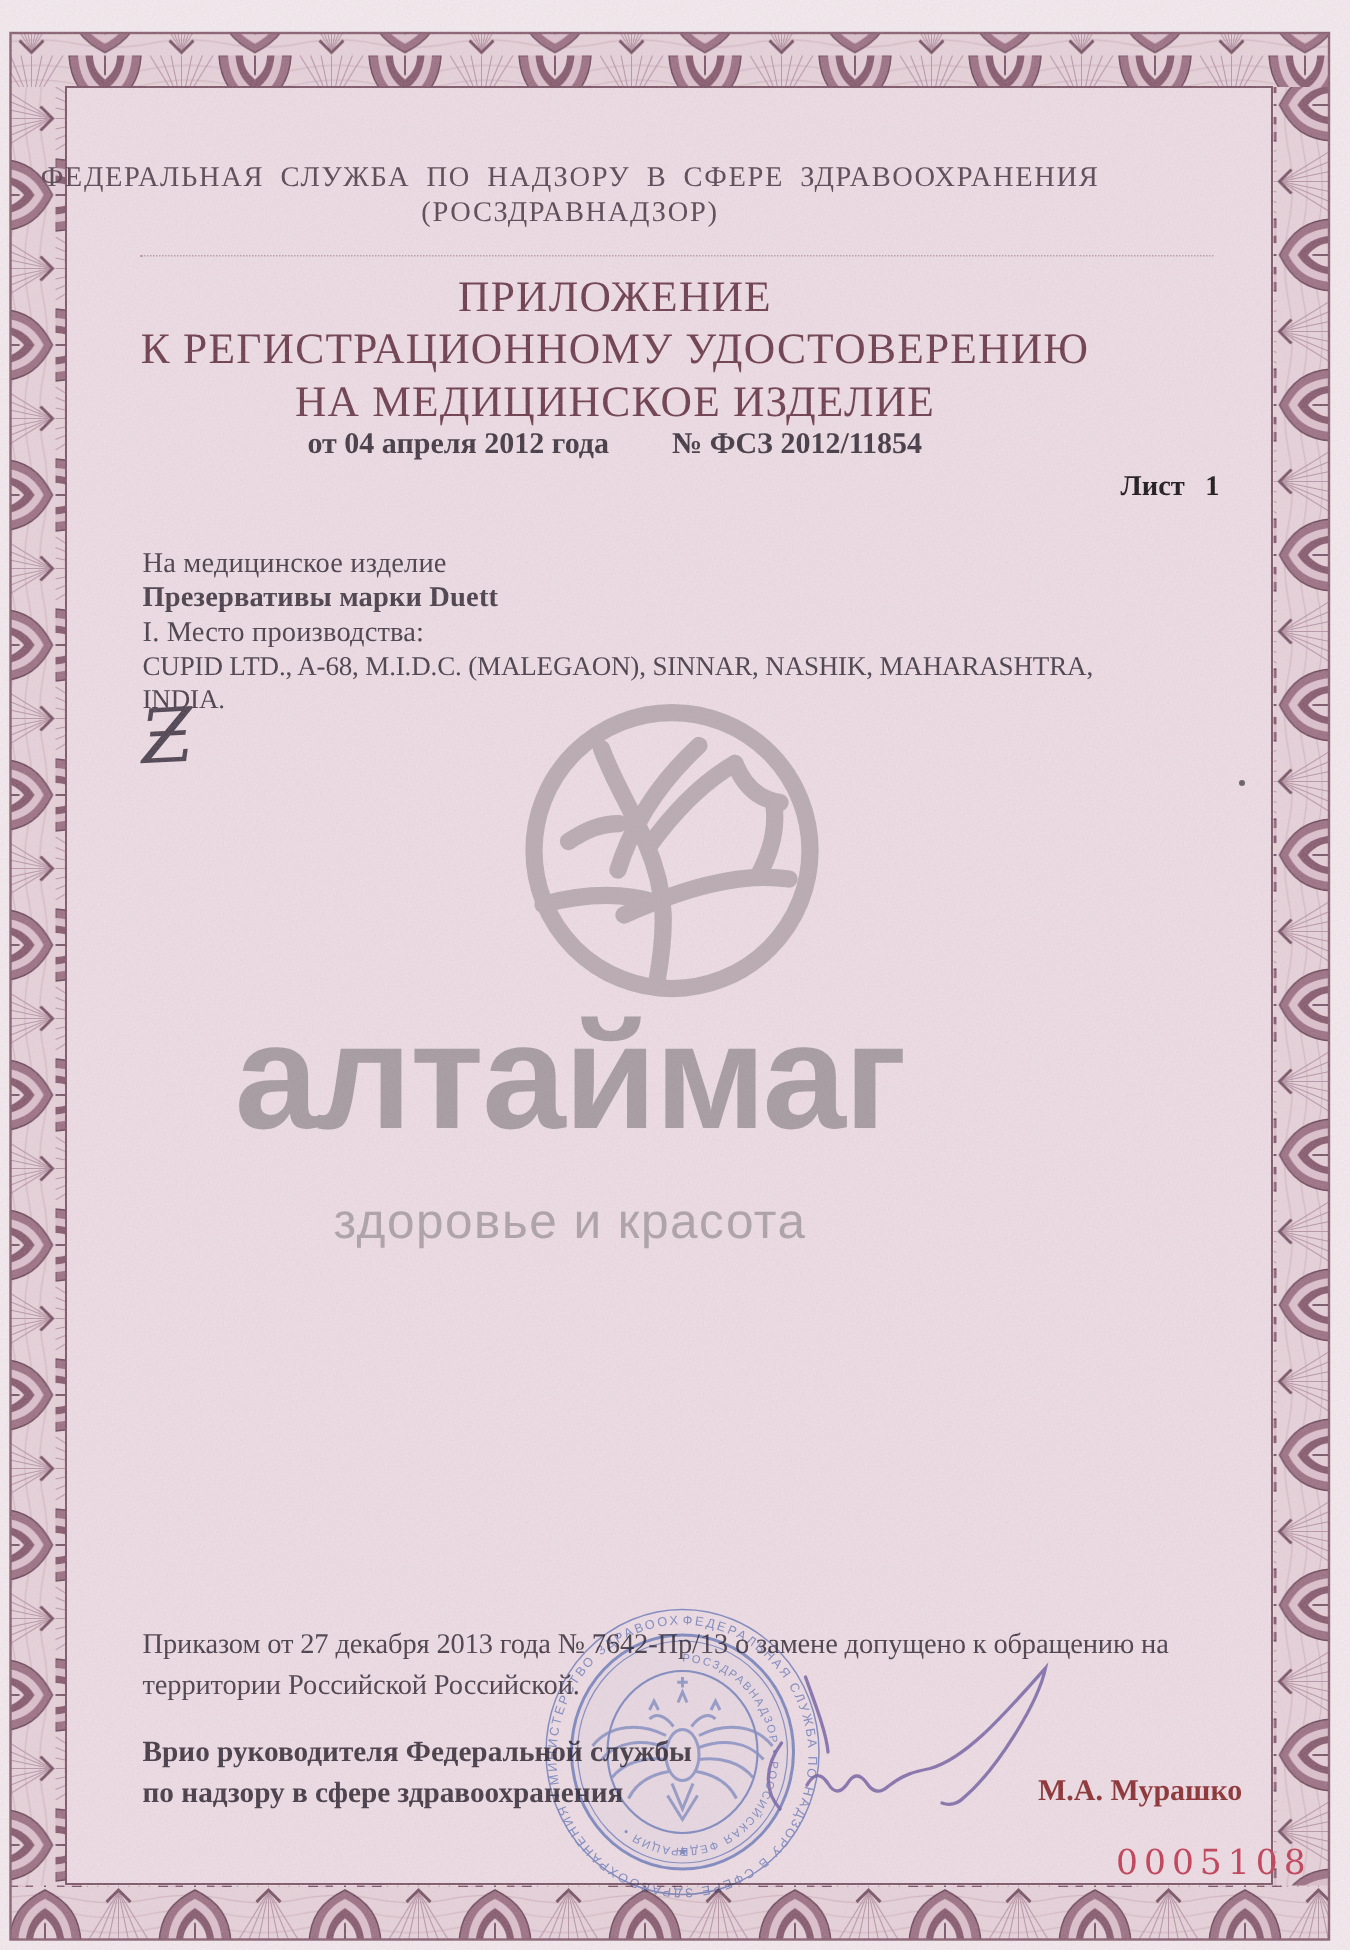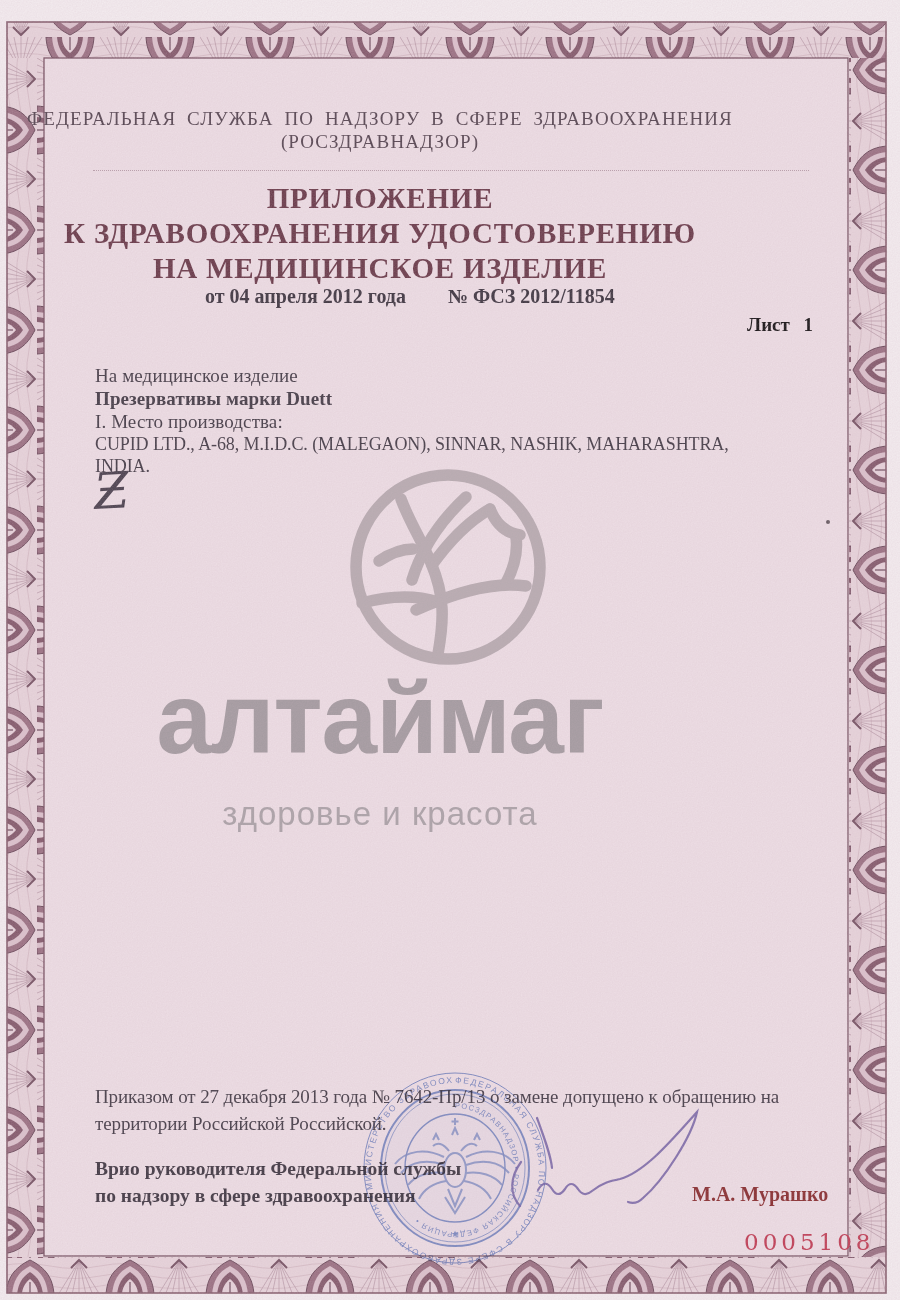--- a/index.html
+++ b/index.html
@@ -13,21 +13,21 @@
   .centered{left:0;width:760px;text-align:center;}
   .agency{
     font-size:19px;letter-spacing:1.1px;word-spacing:5px;color:#463843;
     z-index:10;
   }
   .divider{
     left:93px;top:170px;width:716px;height:0;
     border-top:1.6px dotted #b59ca7;z-index:10;
   }
   .title-line{
-    font-weight:bold;font-size:29px;letter-spacing:0.8px;color:#5d2c3b;z-index:10;
+    font-weight:normal;font-size:29px;letter-spacing:0.8px;color:#5d2c3b;z-index:10;padding-left:30px;
   }
   .date-row{font-weight:bold;font-size:20px;color:#2c2731;z-index:10;}
   .sheet{
     left:747px;top:314px;width:66px;display:flex;justify-content:space-between;
     font-weight:bold;font-size:19px;color:#000000;z-index:10;
   }
   .bodyline{left:95px;font-size:19px;color:#332e38;z-index:10;letter-spacing:0.1px;}
   .addr{font-size:18px;letter-spacing:-0.1px;}
   .bold{font-weight:bold;}
   .hand-mark{
@@ -125,21 +125,21 @@
     <path d="M379,561 C391,553 401,549 413,549"></path>
   </g>
 </svg>
 
 <div class="abs centered agency" style="top:108px">ФЕДЕРАЛЬНАЯ СЛУЖБА ПО НАДЗОРУ В СФЕРЕ ЗДРАВООХРАНЕНИЯ</div>
 <div class="abs centered agency" style="top:131px">(РОСЗДРАВНАДЗОР)</div>
 
 <div class="abs divider"></div>
 
 <div class="abs centered title-line" style="top:182px">ПРИЛОЖЕНИЕ</div>
-<div class="abs centered title-line" style="top:217px">К ЗДРАВООХРАНЕНИЯ УДОСТОВЕРЕНИЮ</div>
+<div class="abs centered title-line" style="top:217px">К РЕГИСТРАЦИОННОМУ УДОСТОВЕРЕНИЮ</div>
 <div class="abs centered title-line" style="top:252px">НА МЕДИЦИНСКОЕ ИЗДЕЛИЕ</div>
 
 <div class="abs date-row" style="left:205px;top:285px">от  04 апреля 2012 года</div>
 <div class="abs date-row" style="left:448px;top:285px">№  ФСЗ 2012/11854</div>
 
 <div class="abs sheet">
   <span>Лист</span>
   <span>1</span>
 </div>
 

